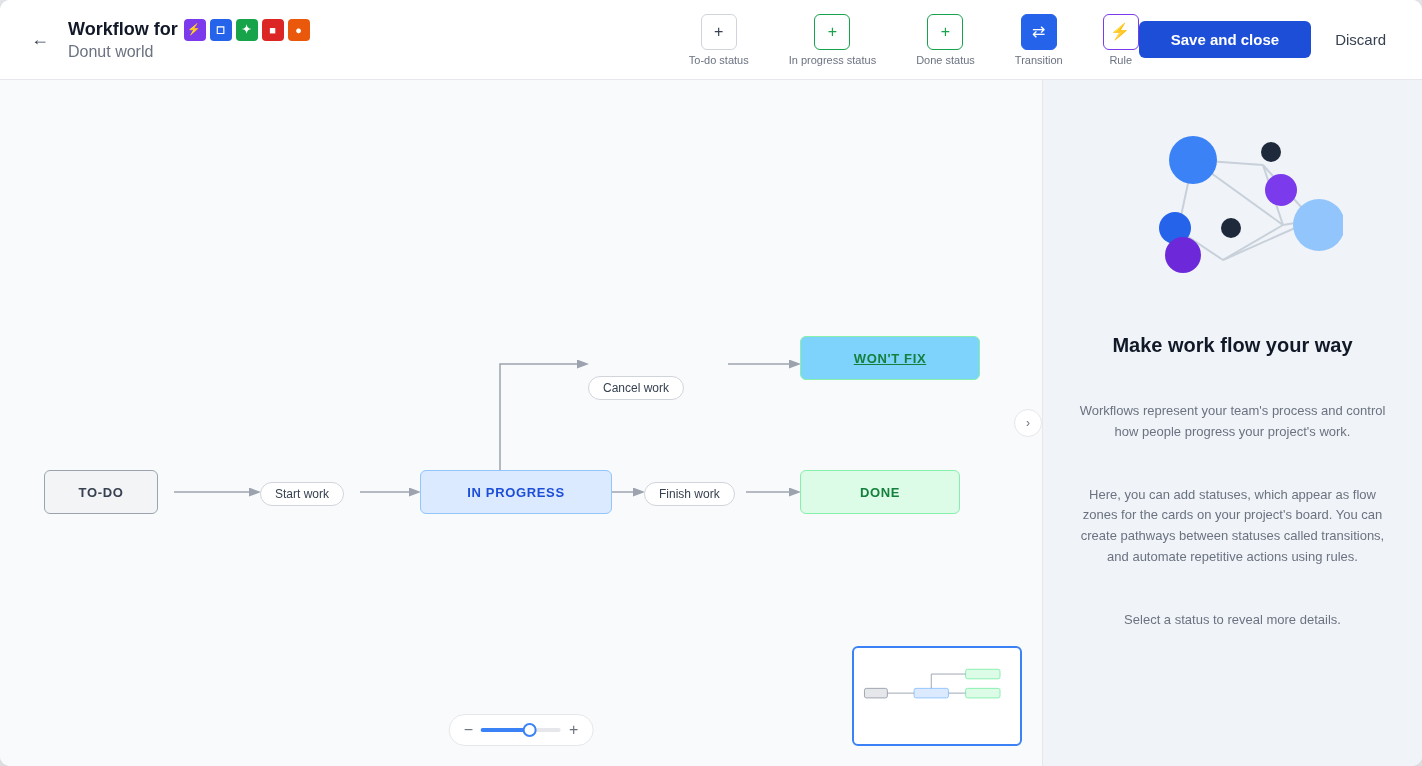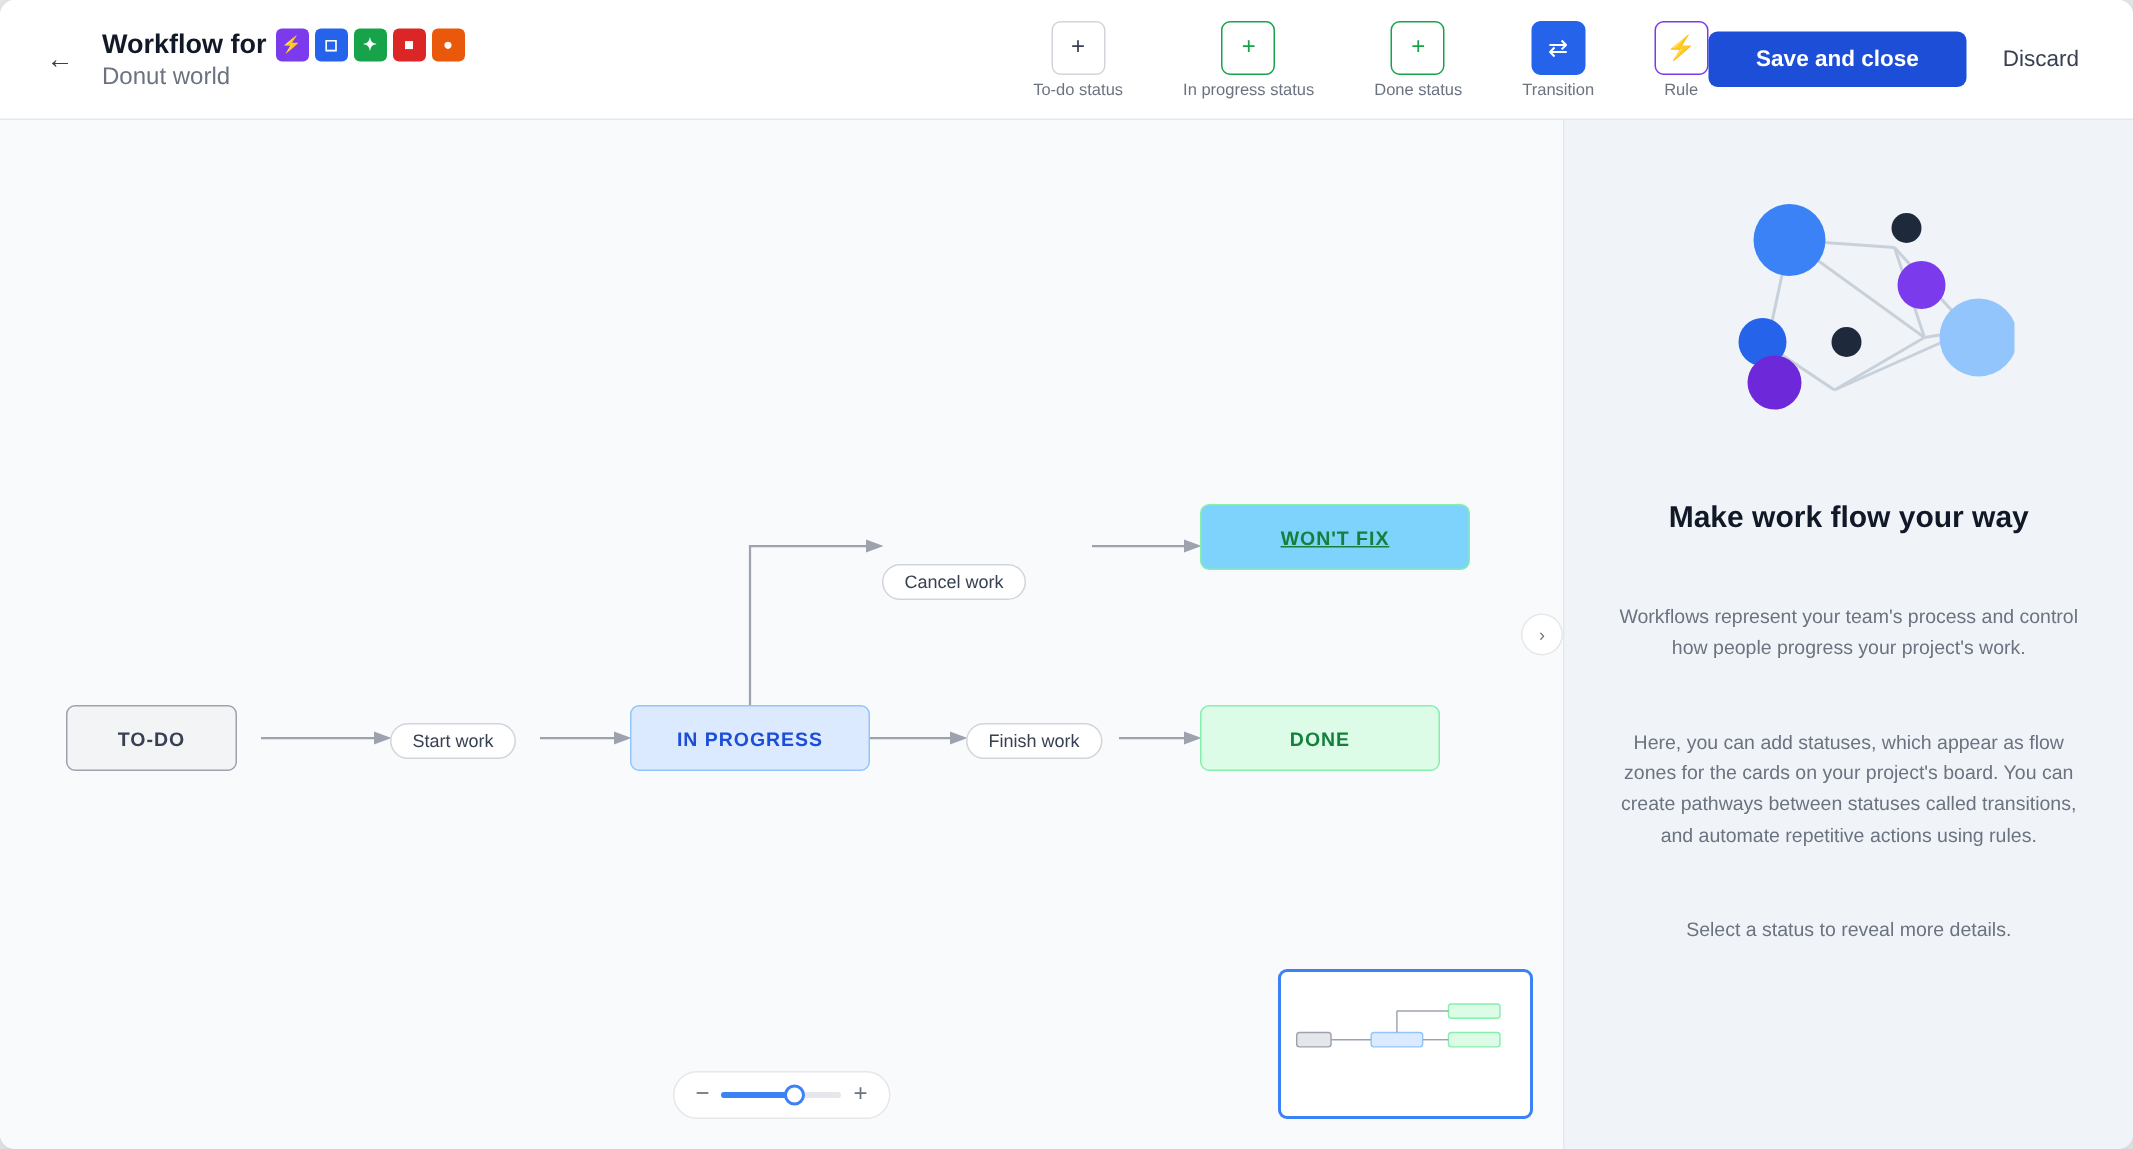--- a/index.html
+++ b/index.html
@@ -152,21 +152,21 @@
       height: 44px;
       background: #f3f4f6;
       border: 1.5px solid #9ca3af;
       border-radius: 6px;
       color: #374151;
     }
 
     .node-inprogress {
       left: 420px;
       top: 390px;
-      width: 160px;
+      width: 192px;
       height: 44px;
       background: #dbeafe;
       border: 1.5px solid #93c5fd;
       border-radius: 6px;
       color: #1d4ed8;
     }
 
     .node-done {
       left: 800px;
       top: 390px;

